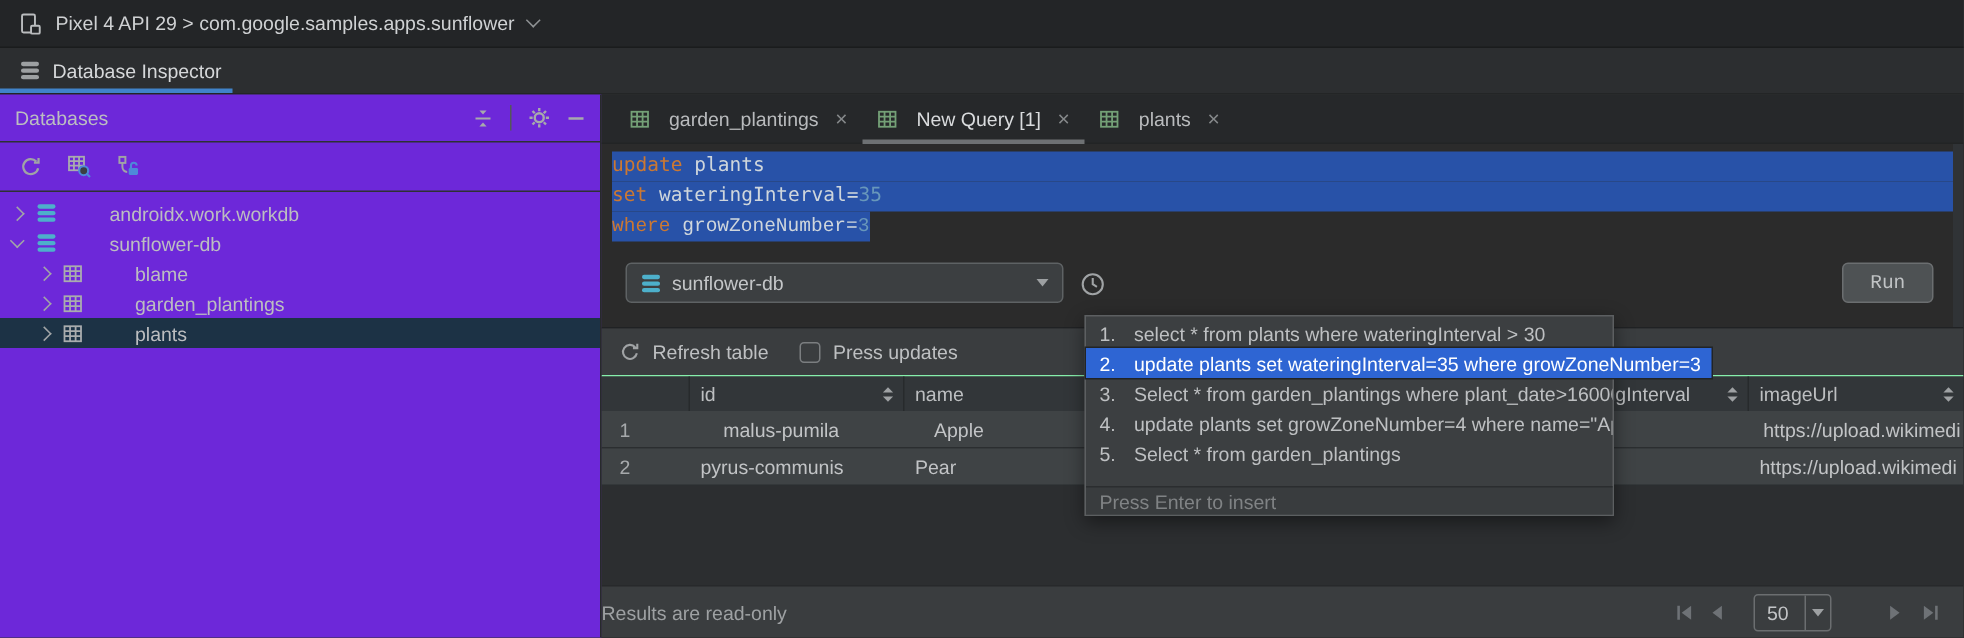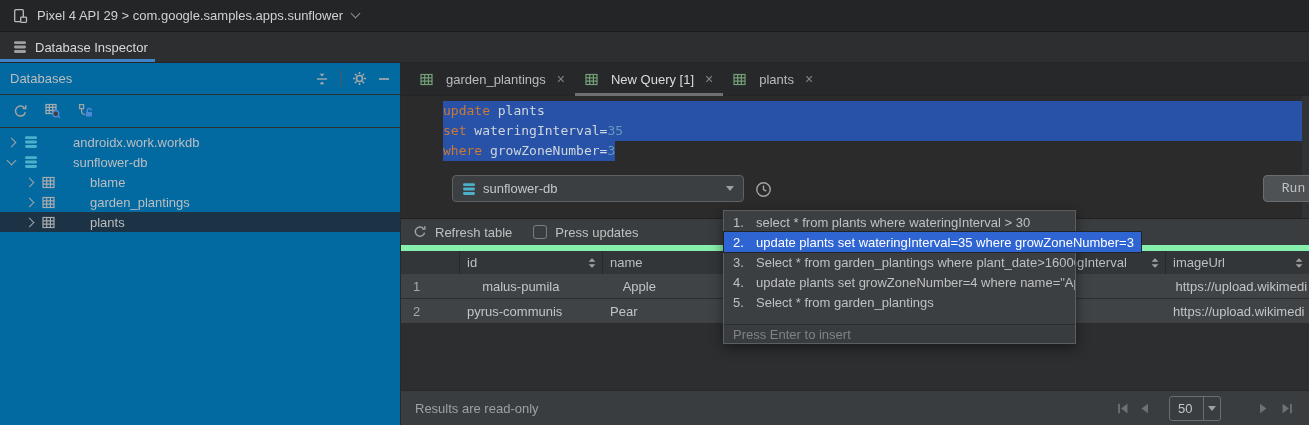--- a/index.html
+++ b/index.html
@@ -20,21 +20,21 @@
     transform:rotate(45deg); margin-top:-4px; }
 
   .insp-row { position:absolute; left:0; top:32px; width:100%; height:31px;
     background:#2C2E30; border-bottom:1px solid #232526; }
   .insp-tab { position:absolute; left:0; top:0; height:30px; display:flex; align-items:center;
     gap:8px; padding:0 13px; color:#D6D8DA; }
   .insp-underline { position:absolute; left:0; bottom:0; width:155px; height:3px; background:#4083C9; }
 
   
   .left-panel { position:absolute; left:0; top:63px; width:401px; height:362px;
-    background:#0369a1; border-right:1px solid #272A2B; }
+    background:#6d28d9; border-right:1px solid #272A2B; }
   .panel-header { height:32px; border-bottom:1px solid #2E3133; display:flex; align-items:center; padding:0 10px; }
   .header-icons { margin-left:auto; display:flex; align-items:center; gap:11px; }
   .vsep { width:1px; height:17px; background:#54575A; }
   .panel-toolbar { height:33px; border-bottom:1px solid #2E3133; display:flex; align-items:center; gap:17px; padding:0 13px; }
   .tbtn { display:flex; align-items:center; }
 
   .tree { padding-top:4px; }
   .tree-row { height:20px; display:flex; align-items:center; color:#BCBEC0; }
   .tree-row.selected { background:#1C3245; }
   .chev { width:7px; height:7px; border-right:1.5px solid #A2A5A7; border-bottom:1.5px solid #A2A5A7;
@@ -47,58 +47,58 @@
   
   .right-panel { position:absolute; left:401px; top:63px; width:908px; height:362px;
     background:#2B2B2B; overflow:hidden; }
   .tabs-row { position:absolute; left:0; top:0; right:0; height:33px; background:#26282A;
     display:flex; padding-left:9px; border-bottom:1px solid #222425; }
   .tab { position:relative; display:flex; align-items:center; gap:6px; padding:0 10px; color:#B9BBBD; }
   .tab.active { color:#DADCDE; }
   .tab-underline { position:absolute; left:0; right:0; bottom:-1px; height:3px; background:#6E7173; }
   .tab-close { color:#85888A; font-size:14px; margin-left:5px; line-height:1; }
 
-  .editor-zone { position:absolute; left:0; top:33px; right:0; height:122px; background:#2B2B2B;margin-left:35px; }
+  .editor-zone { position:absolute; left:0; top:33px; right:0; height:122px; background:#2B2B2B; }
   .editor-gutter { position:absolute; right:0; top:0; width:7px; height:122px; background:#303336; }
   .sql-code { position:absolute; left:7px; top:5px; right:7px;
     font-family:"DejaVu Sans Mono", monospace; font-size:13px; line-height:20px; }
   .sql-line { height:20px; white-space:pre; }
   .sql-line.sel-full { background:#2852A8; }
-  .sel-inline { background:#2852A8; display:inline-block; }
+  .sel-inline { background:#2852A8; display:inline-block;font-family:Liberation Mono, monospace; }
   .tok-keyword { color:#CC7832; }
   .tok-plain   { color:#CFD6DC; }
   .tok-number  { color:#6897BB; }
 
   .combo { position:absolute; left:16px; top:79px; width:292px; height:27px;
     background:#3C3F41; border:1px solid #5E6264; border-radius:4px;
     display:flex; align-items:center; gap:7px; padding:0 9px; color:#C4C6C8; }
   .combo-arrow { margin-left:auto; width:0; height:0;
     border-left:4.5px solid transparent; border-right:4.5px solid transparent; border-top:5px solid #9DA0A2; }
   .history-btn { position:absolute; left:319px; top:85px; display:flex; }
   .run-btn { position:absolute; left:827px; top:79px; width:61px; height:27px;
     background:#4E5254; border:1px solid #6B6E70; border-radius:4px; color:#C0C3C5;
     display:flex; align-items:center; justify-content:center;font-family:Liberation Mono, monospace; }
 
   .results-zone { position:absolute; left:0; top:155px; right:0; height:172px;
     background:#2C2E30; border-top:1px solid #202224; }
-  .refresh-bar { height:32px; background:#3A3D3F; border-bottom:6px solid #86efac;
+  .refresh-bar { height:32px; background:#3A3D3F; border-bottom:1px solid #86efac;
     display:flex; align-items:center; gap:8px; padding:0 12px; color:#BEC0C2; }
   .checkbox { width:14px; height:14px; border:1.5px solid #7B7E80; border-radius:3px; margin-left:13px; }
   .results-header { display:flex; height:23px; background:#323639; color:#BDBFC1; }
   .h-cell { display:flex; align-items:center; padding-left:7px; border-right:1px solid #272A2C;
     white-space:nowrap; overflow:hidden; }
   .h-cell:last-child { border-right:none; }
   .sort-icon { margin-left:auto; margin-right:5px; display:flex; flex:none; }
   .t-row { display:flex; height:25px; background:#3F4345; border-bottom:1px solid #2B2E30; color:#C2C4C6; }
   .cell { display:flex; align-items:center; padding-left:7px; white-space:nowrap; overflow:hidden; }
   .cell.rownum { padding-left:12px; color:#A6A9AB; }
 
   .bottom-bar { position:absolute; left:0; top:327px; right:0; height:35px;
     background:#3A3D3F; border-top:1px solid #27292B; color:#9EA1A3; }
-  .readonly-note { position:absolute; left:14px; top:0; height:35px; display:flex; align-items:center; }
+  .readonly-note { position:absolute; left:0; top:0; height:35px; display:flex; align-items:center; }
   .pg { position:absolute; top:10px; display:flex; }
   .page-box { position:absolute; left:768px; top:5px; width:52px; height:25px;
     border:1px solid #6B6E70; border-radius:3px; display:flex; align-items:center; color:#C3C5C7; }
   .page-val { flex:1; padding-left:8px; }
   .page-dd { width:17px; height:100%; border-left:1px solid #6B6E70; display:flex; align-items:center; justify-content:center; }
 
   
   .popup { position:absolute; left:723px; top:210px; width:353px; z-index:20;
     background:#3C3F41; border:1px solid #5C5F61; box-shadow:0 4px 12px rgba(0,0,0,.45);
     padding-top:1px; }

